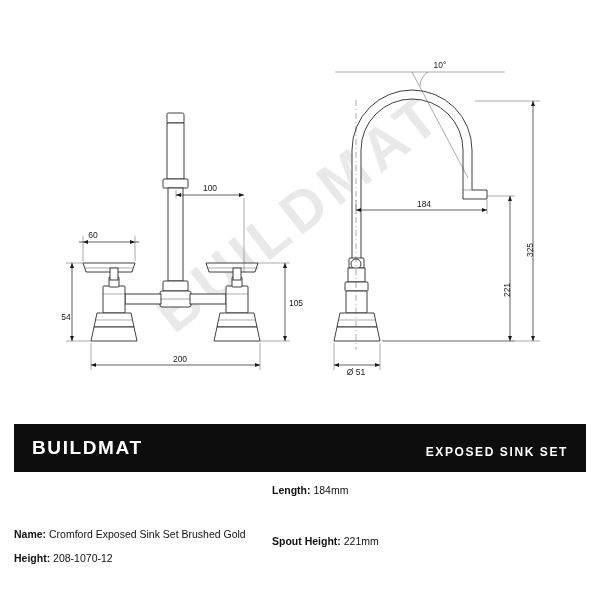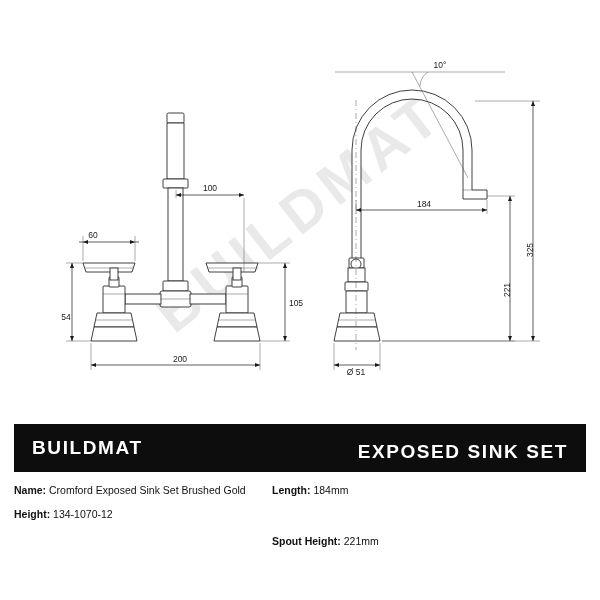--- a/index.html
+++ b/index.html
@@ -57,42 +57,42 @@
     justify-content: space-between;
     padding: 0 18px;
     box-sizing: border-box;
   }
   .brand {
     font-size: 19px;
     font-weight: bold;
     letter-spacing: 1.6px;
   }
   .product-title {
-    font-size: 19px;
+    font-size: 12px;
     font-weight: bold;
     letter-spacing: 1.6px;
     text-align: right;
     margin-top: 7px;
   }
 
   
   .specs {
     position: absolute;
     left: 14px;
     top: 484px;
     width: 572px;
     display: flex;
     gap: 0px;
   }
   .spec-col {
     display: flex;
     flex-direction: column;
     gap: 11px;
   }
-  .spec-col.left { width: 258px; }
+  .spec-col.left { width: 258px; margin-top: 44px; }
   .spec-col.right { width: 300px; gap: 38px; }
   .spec-row {
     font-size: 10.5px;
     line-height: 13px;
     color: #111111;
     white-space: nowrap;
   }
   .spec-key {
     font-weight: bold;
   }
@@ -317,21 +317,21 @@
   </div>
 
   <div class="specs">
     <div class="spec-col left">
       <div class="spec-row">
         <span class="spec-key">Name:</span>
         <span class="spec-val">Cromford Exposed Sink Set Brushed Gold</span>
       </div>
       <div class="spec-row">
         <span class="spec-key">Height:</span>
-        <span class="spec-val">134-1070-12</span>
+        <span class="spec-val">208-1070-12</span>
       </div>
     </div>
 
     <div class="spec-col right">
       <div class="spec-row">
         <span class="spec-key">Length:</span>
         <span class="spec-val">184mm</span>
       </div>
       <div class="spec-row">
         <span class="spec-key">Spout Height:</span>

